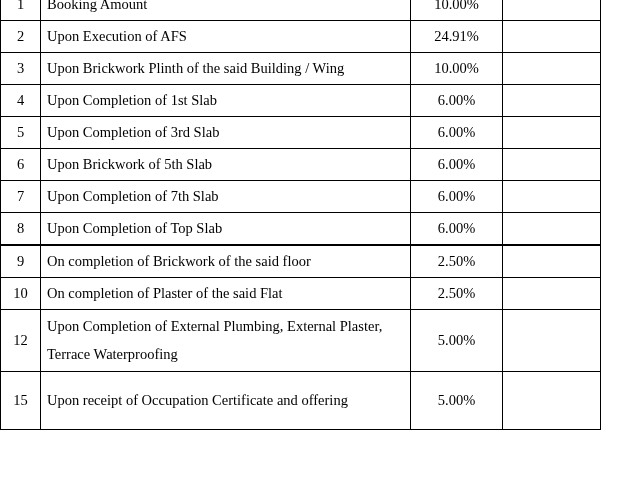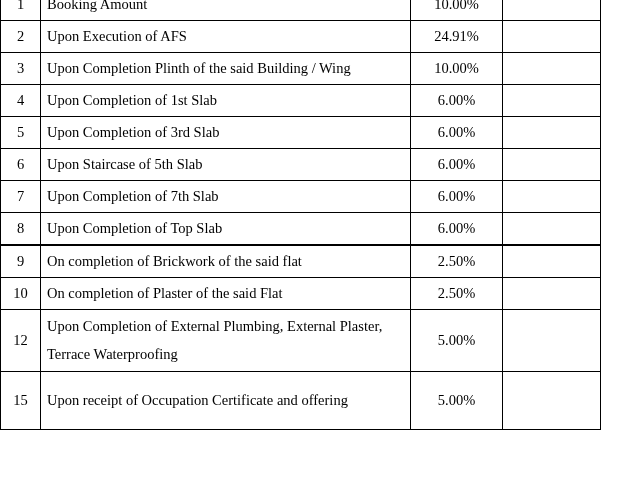--- a/index.html
+++ b/index.html
@@ -99,57 +99,57 @@
           <td class="blank"></td>
         </tr>
         <tr>
           <td class="sr">2</td>
           <td class="desc">Upon Execution of AFS</td>
           <td class="pct">24.91%</td>
           <td class="blank"></td>
         </tr>
         <tr>
           <td class="sr">3</td>
-          <td class="desc">Upon Completion Plinth of the said Building / Wing</td>
+          <td class="desc">Upon Brickwork Plinth of the said Building / Wing</td>
           <td class="pct">10.00%</td>
           <td class="blank"></td>
         </tr>
         <tr>
           <td class="sr">4</td>
           <td class="desc">Upon Completion of 1st Slab</td>
           <td class="pct">6.00%</td>
           <td class="blank"></td>
         </tr>
         <tr>
           <td class="sr">5</td>
           <td class="desc">Upon Completion of 3rd Slab</td>
           <td class="pct">6.00%</td>
           <td class="blank"></td>
         </tr>
         <tr>
           <td class="sr">6</td>
-          <td class="desc">Upon Staircase of 5th Slab</td>
+          <td class="desc">Upon Brickwork of 5th Slab</td>
           <td class="pct">6.00%</td>
           <td class="blank"></td>
         </tr>
         <tr>
           <td class="sr">7</td>
           <td class="desc">Upon Completion of 7th Slab</td>
           <td class="pct">6.00%</td>
           <td class="blank"></td>
         </tr>
         <tr class="thick-bottom">
           <td class="sr">8</td>
           <td class="desc">Upon Completion of Top Slab</td>
           <td class="pct">6.00%</td>
           <td class="blank"></td>
         </tr>
         <tr>
           <td class="sr">9</td>
-          <td class="desc">On completion of Brickwork of the said flat</td>
+          <td class="desc">On completion of Brickwork of the said floor</td>
           <td class="pct">2.50%</td>
           <td class="blank"></td>
         </tr>
         <tr>
           <td class="sr">10</td>
           <td class="desc">On completion of Plaster of the said Flat</td>
           <td class="pct">2.50%</td>
           <td class="blank"></td>
         </tr>
         <tr class="tall">

